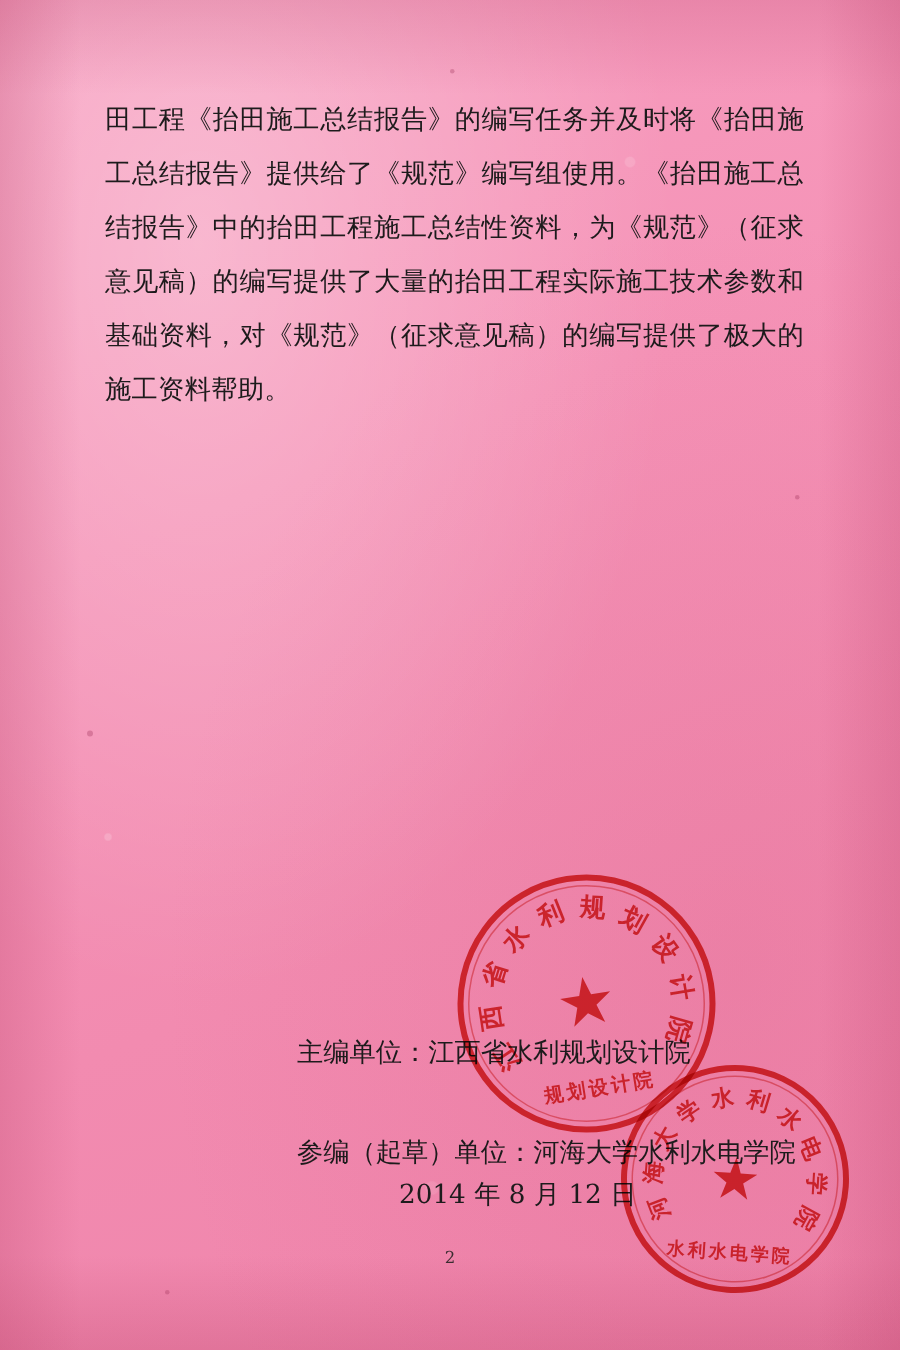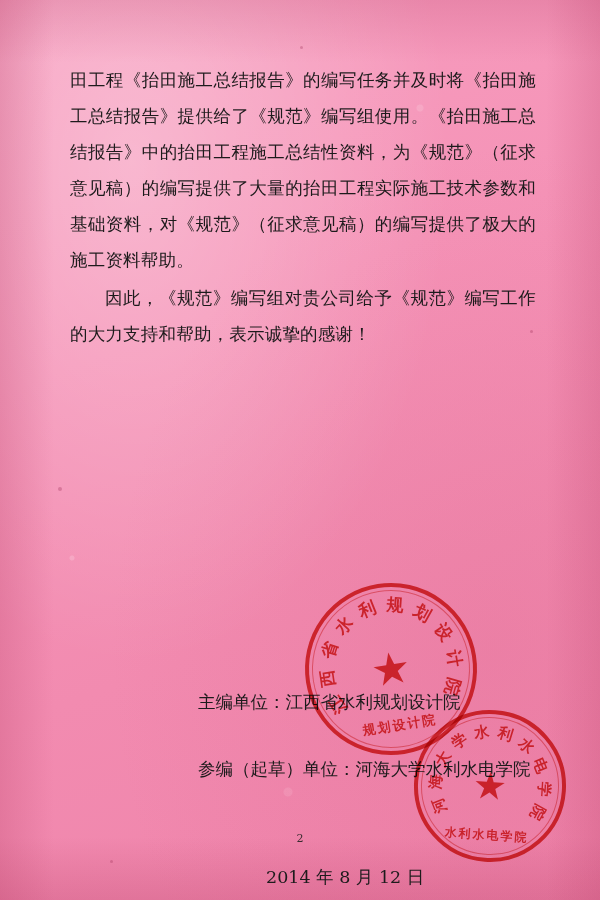--- a/index.html
+++ b/index.html
@@ -88,21 +88,21 @@
   }
   .sig-line {
     padding-left: 128px;
     margin-top: 40px;
   }
   .sig-line.date {
     padding-left: 196px;
   }
   #sig-main  { top: 645px; }
   #sig-co    { top: 712px; }
-  #sig-date  { top: 820px; }
+  #sig-date  { top: 740px; }
 
   
   .page-number {
     position: absolute;
     top: 832px;
     left: 0;
     width: 600px;
     text-align: center;
     font-size: 11px;
     color: #3a2c30;
@@ -199,21 +199,20 @@
 
 <div class="scan">
 
   <div class="speck" style="left:58px;  top:487px; width:4px; height:4px;"></div>
   <div class="speck" style="left:530px; top:330px; width:3px; height:3px;"></div>
   <div class="speck" style="left:300px; top:46px;  width:3px; height:3px;"></div>
   <div class="speck" style="left:110px; top:860px; width:3px; height:3px;"></div>
 
   <div class="page-body">
     <p class="para no-indent">田工程《抬田施工总结报告》的编写任务并及时将《抬田施工总结报告》提供给了《规范》编写组使用。《抬田施工总结报告》中的抬田工程施工总结性资料，为《规范》（征求意见稿）的编写提供了大量的抬田工程实际施工技术参数和基础资料，对《规范》（征求意见稿）的编写提供了极大的施工资料帮助。</p>
-    <p class="para">因此，《规范》编写组对贵公司给予《规范》编写工作的大力支持和帮助，表示诚挚的感谢！</p>
   </div>
 
   <div class="sig-block" id="sig-main">
     <div class="sig-line">主编单位：江西省水利规划设计院</div>
   </div>
   <div class="sig-block" id="sig-co">
     <div class="sig-line">参编（起草）单位：河海大学水利水电学院</div>
   </div>
   <div class="sig-block" id="sig-date">
     <div class="sig-line date">2014 年 8 月 12 日</div>

